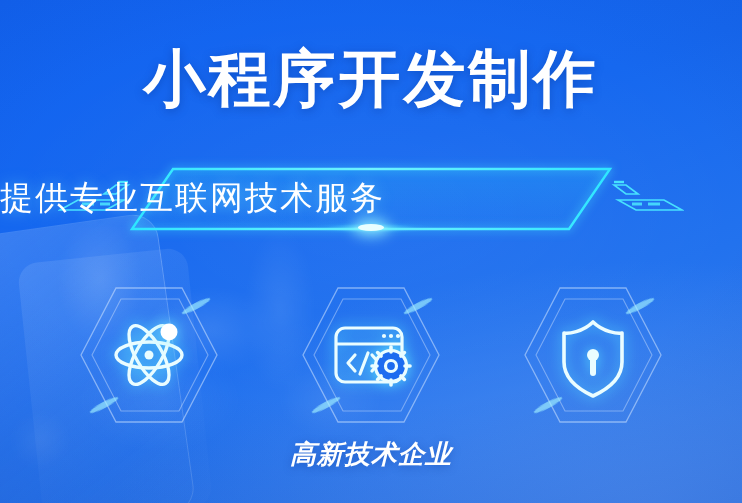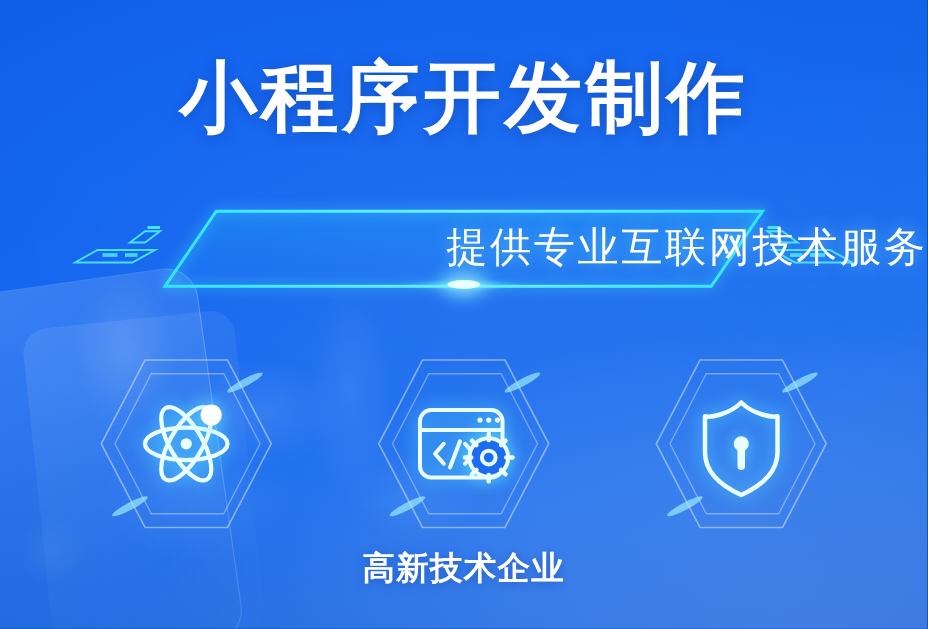--- a/index.html
+++ b/index.html
@@ -111,21 +111,21 @@
     width: 480px;
     height: 62px;
     pointer-events: none;
   }
   .sub-border svg { display: block; overflow: visible; }
   .sub-text {
     position: absolute;
     left: 0;
     right: 0;
     top: 8px;
-    text-align: right;
+    text-align: left;
     color: #ffffff;
     font-size: 33px;
     font-weight: normal;
     letter-spacing: 2px;
     text-shadow: 0 0 14px rgba(120,240,255,0.55);
     white-space: nowrap;
   }
   .flare {
     position: absolute;
     left: 50%;
@@ -184,21 +184,21 @@
   }
   .labels-row {
     position: absolute;
     left: 0;
     right: 0;
     top: 437px;
     display: flex;
     justify-content: center;
     gap: 22px;
   }
-  .labels-row .feature-label { margin-top: 0; }
+  .labels-row .feature-label { margin-top: 0; font-style: italic; }
   .label-cell { width: 200px; text-align: center; }
 </style>
 </head>
 <body>
 
 <div class="banner">
 
   <div class="bg-base"></div>
   <div class="bg-device"></div>
   <div class="bg-device2"></div>

